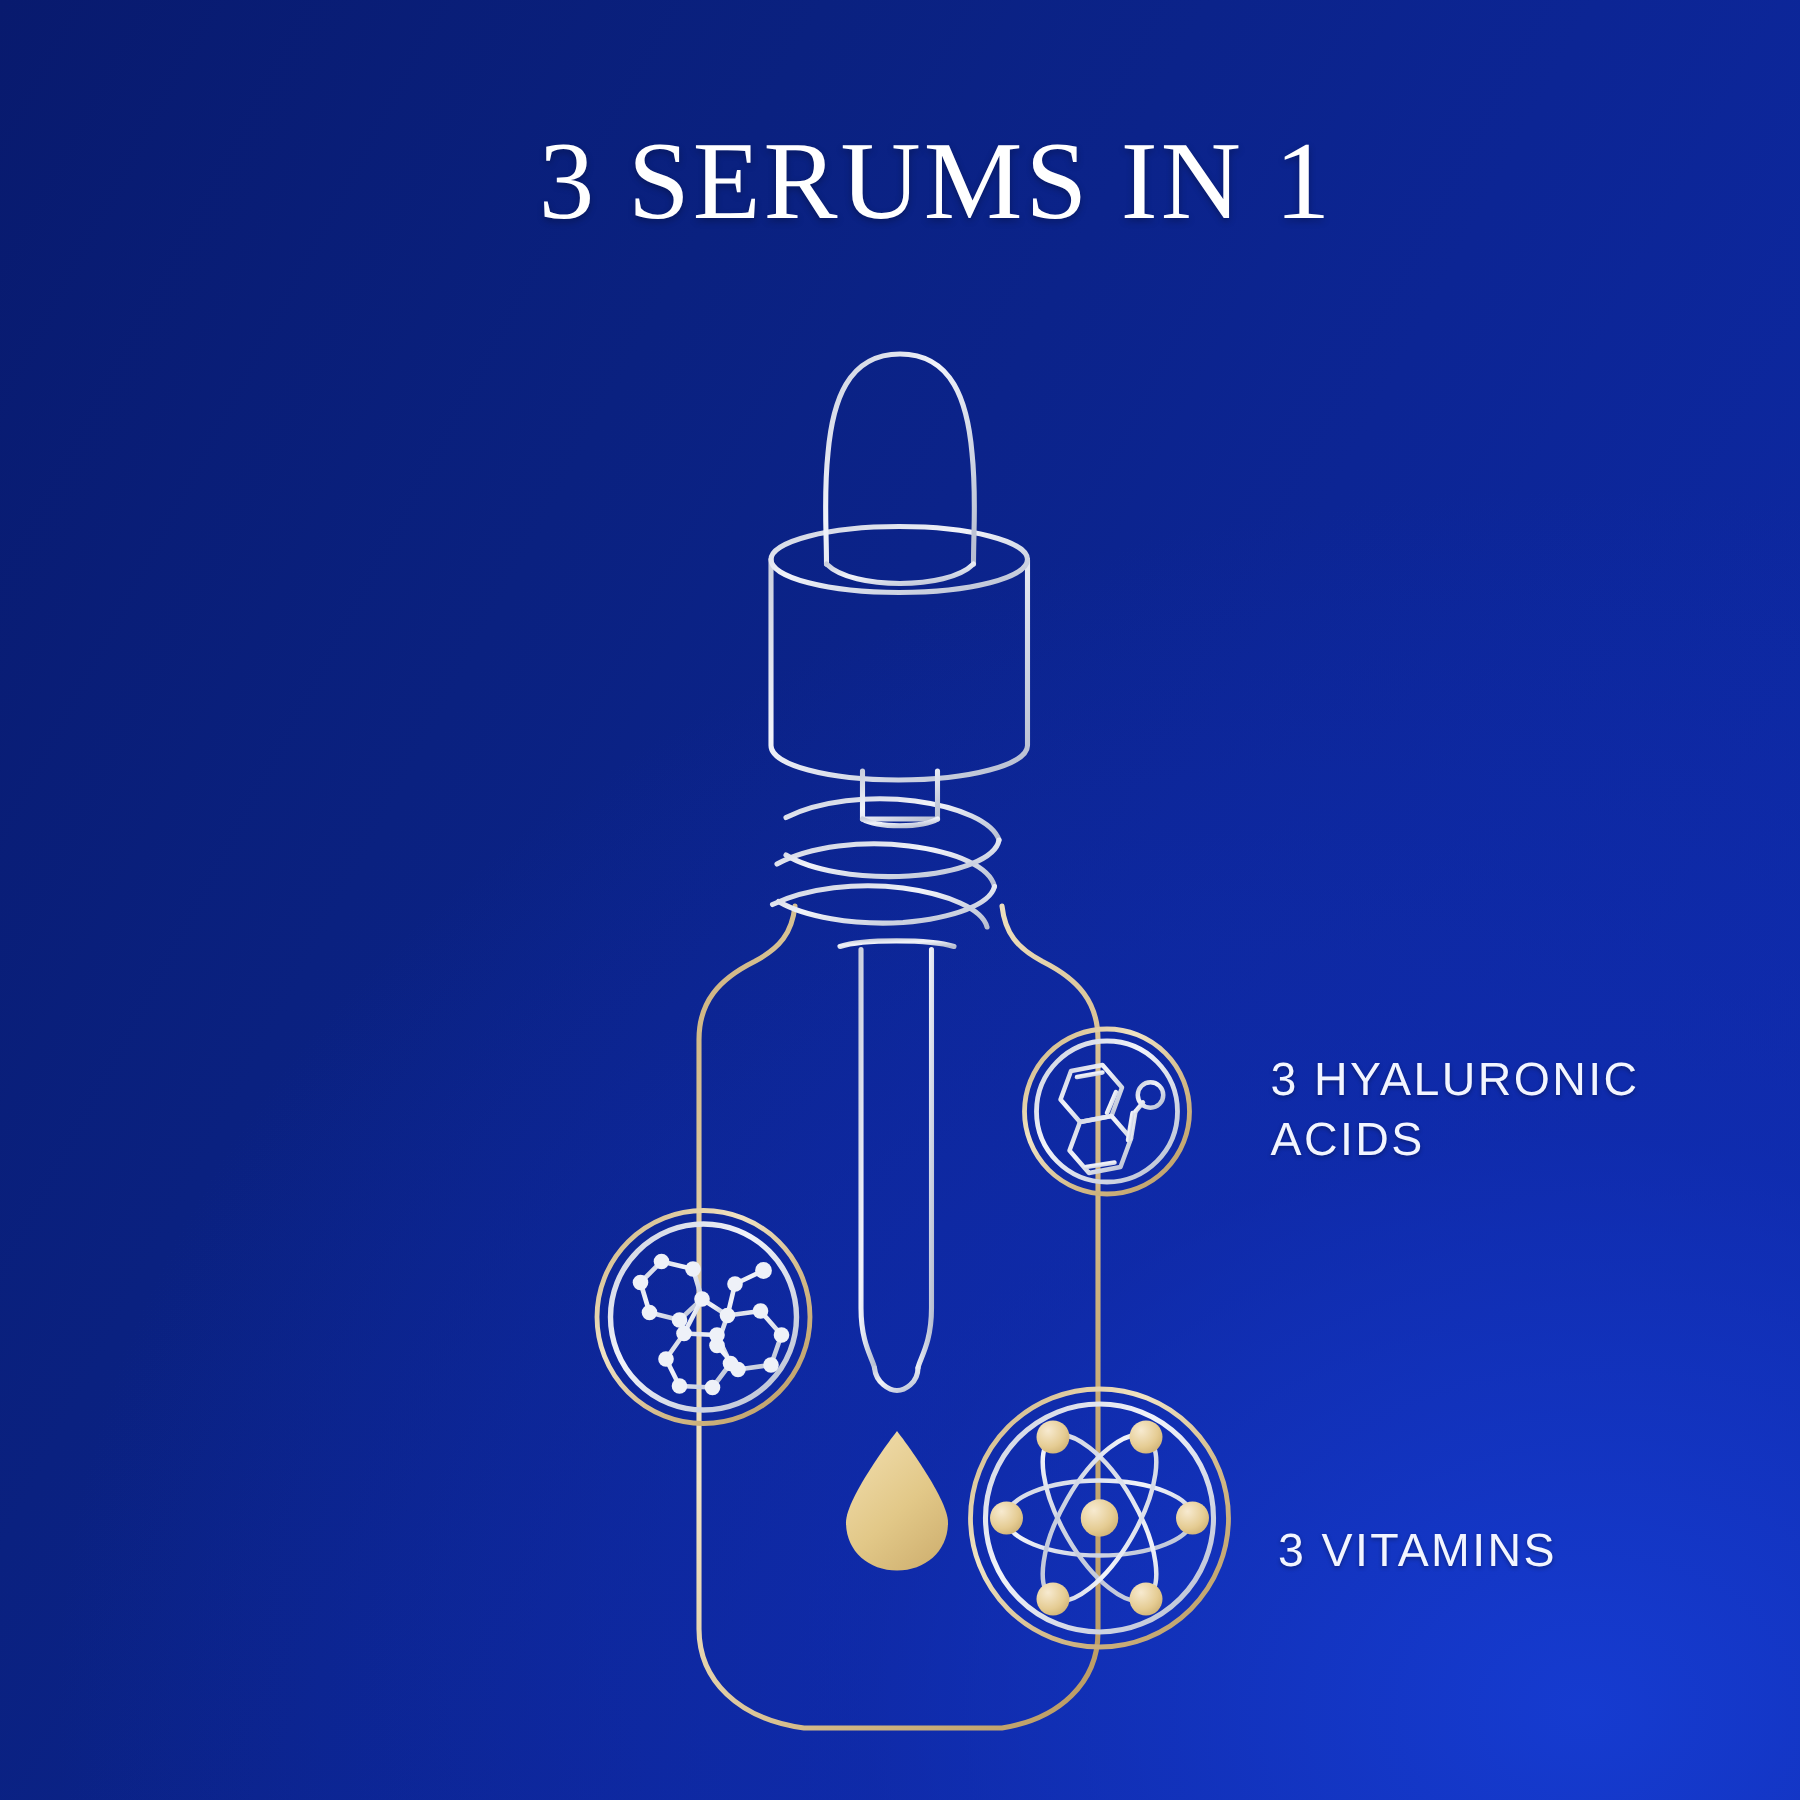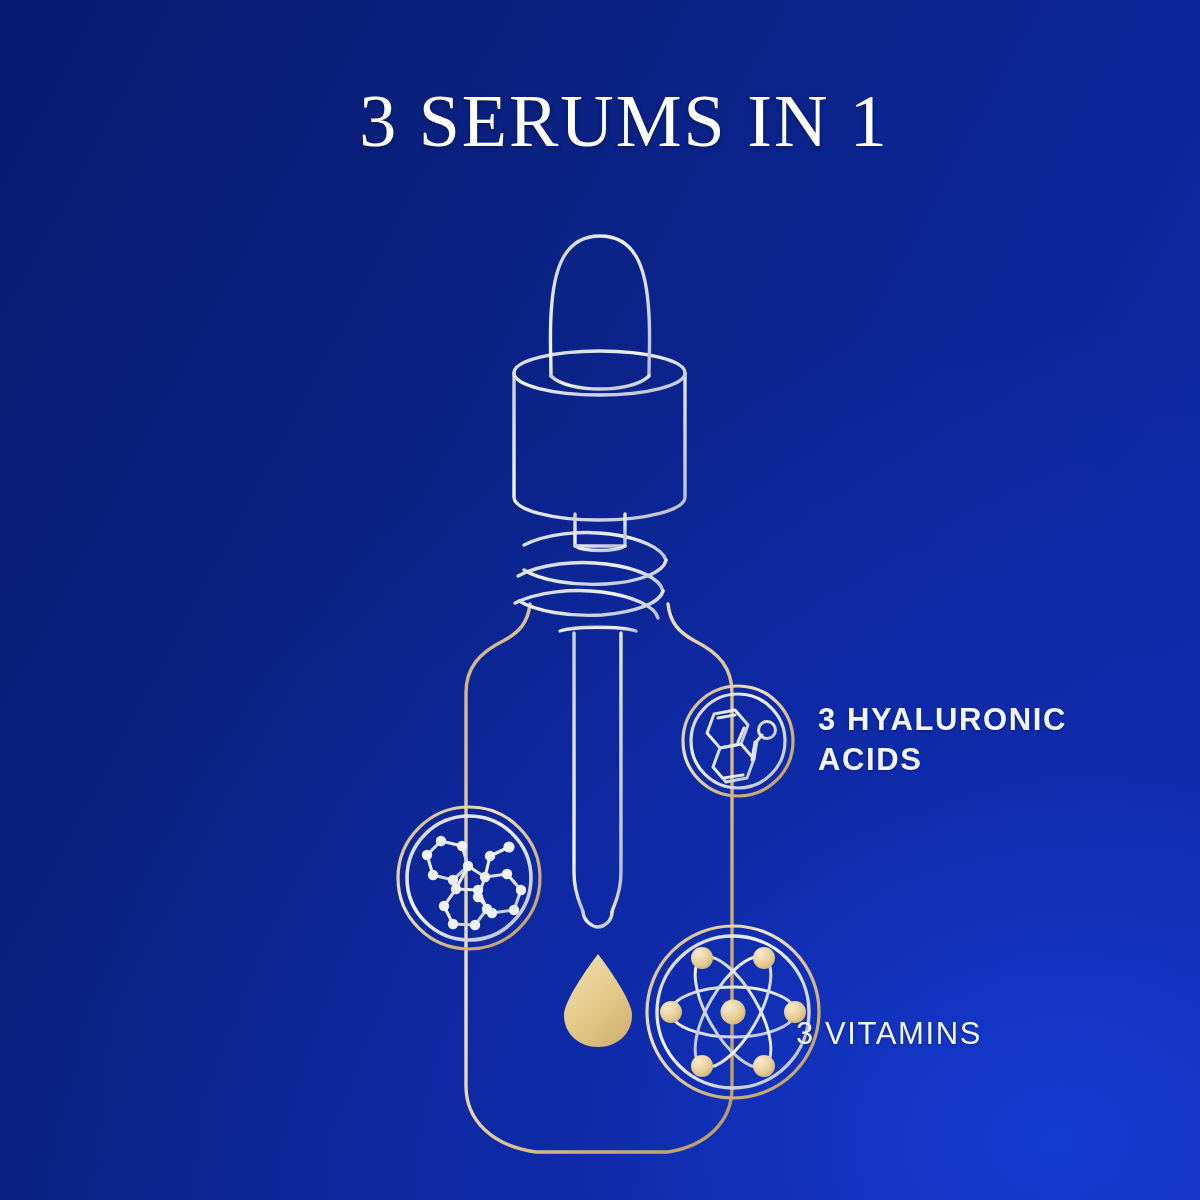--- a/index.html
+++ b/index.html
@@ -51,26 +51,25 @@
     line-height: 1.28;
     font-weight: 400;
     text-shadow: 0 1px 3px rgba(0,0,0,0.30);
     white-space: pre-line;
   }
   #label-peptides {
     left: 176px;
     top: 855px;
   }
   #label-hyaluronic {
-    left: 818px;
+    left: 847px;
     top: 700px;
-    font-weight: bold;
   }
   #label-vitamins {
-    left: 796px;
+    left: 852px;
     top: 1014px;
   }
 </style>
 </head>
 <body>
 
 <div id="stage">
 
   <div class="title">3 SERUMS IN 1</div>
 

